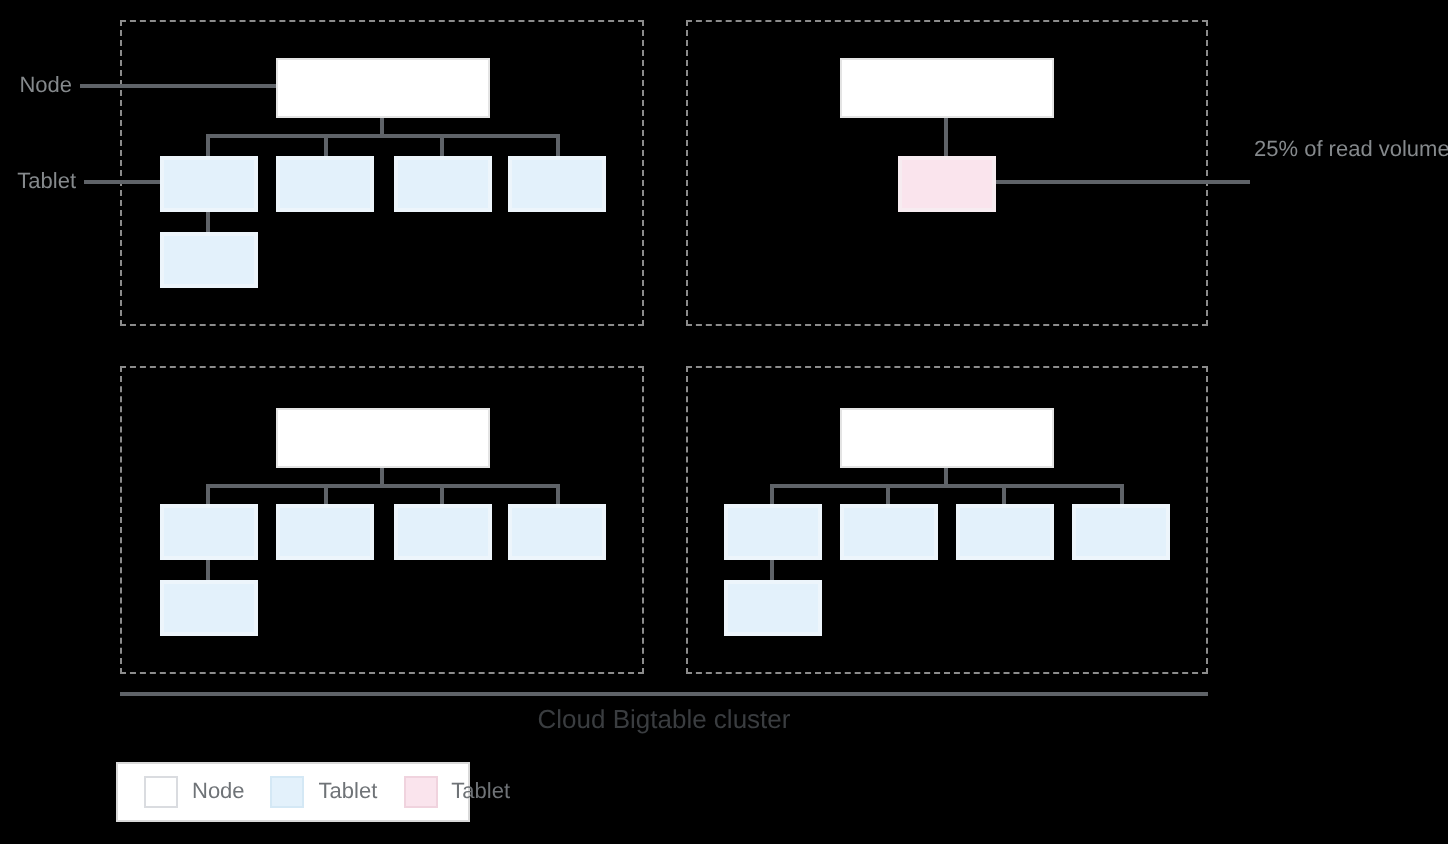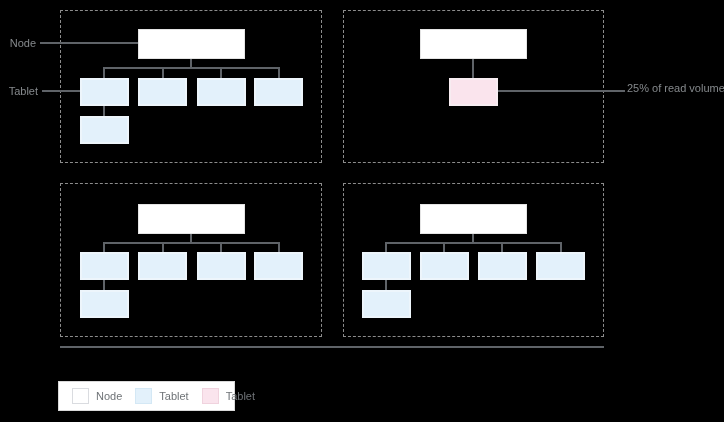--- a/index.html
+++ b/index.html
@@ -53,21 +53,21 @@
   <div class="ln hl" style="left:40px;top:42px;width:98px"></div>
 
   <div class="callout r" style="left:0px;top:85px;width:38px">Tablet</div>
   <div class="ln hl" style="left:42px;top:90px;width:38px"></div>
 
   <div class="dashed" style="left:343px;top:10px;width:261px;height:153px"></div>
   <div class="nodebox" style="left:420px;top:29px"></div>
   <div class="ln vl" style="left:472px;top:59px;height:19px"></div>
   <div class="tab tab-hot" style="left:449px;top:78px"></div>
   <div class="ln hl" style="left:498px;top:90px;width:127px"></div>
-  <div class="callout" style="left:627px;top:82px">25% of read volume</div>
+  <div class="callout" style="left:627px;top:69px">25% of read volume</div>
 
   <div class="dashed" style="left:60px;top:183px;width:262px;height:154px"></div>
   <div class="nodebox" style="left:138px;top:204px"></div>
   <div class="ln vl" style="left:190px;top:234px;height:9px"></div>
   <div class="ln hl" style="left:103px;top:242px;width:177px"></div>
   <div class="ln vl" style="left:103px;top:242px;height:11px"></div>
   <div class="ln vl" style="left:162px;top:242px;height:11px"></div>
   <div class="ln vl" style="left:220px;top:242px;height:11px"></div>
   <div class="ln vl" style="left:278px;top:242px;height:11px"></div>
   <div class="tab" style="left:80px;top:252px"></div>
@@ -86,20 +86,21 @@
   <div class="ln vl" style="left:501px;top:242px;height:11px"></div>
   <div class="ln vl" style="left:560px;top:242px;height:11px"></div>
   <div class="tab" style="left:362px;top:252px"></div>
   <div class="tab" style="left:420px;top:252px"></div>
   <div class="tab" style="left:478px;top:252px"></div>
   <div class="tab" style="left:536px;top:252px"></div>
   <div class="ln vl" style="left:385px;top:280px;height:10px"></div>
   <div class="tab" style="left:362px;top:290px"></div>
 
   <div class="ln hl" style="left:60px;top:346px;width:544px"></div>
+  <div class="title" style="left:60px;top:352px;width:544px">Cloud Bigtable cluster</div>
 
   <div class="legend">
     <div class="leg-item">
       <span class="swatch sw-node"></span>
       <span class="leg-label">Node</span>
     </div>
     <div class="leg-item">
       <span class="swatch sw-tab"></span>
       <span class="leg-label">Tablet</span>
     </div>

